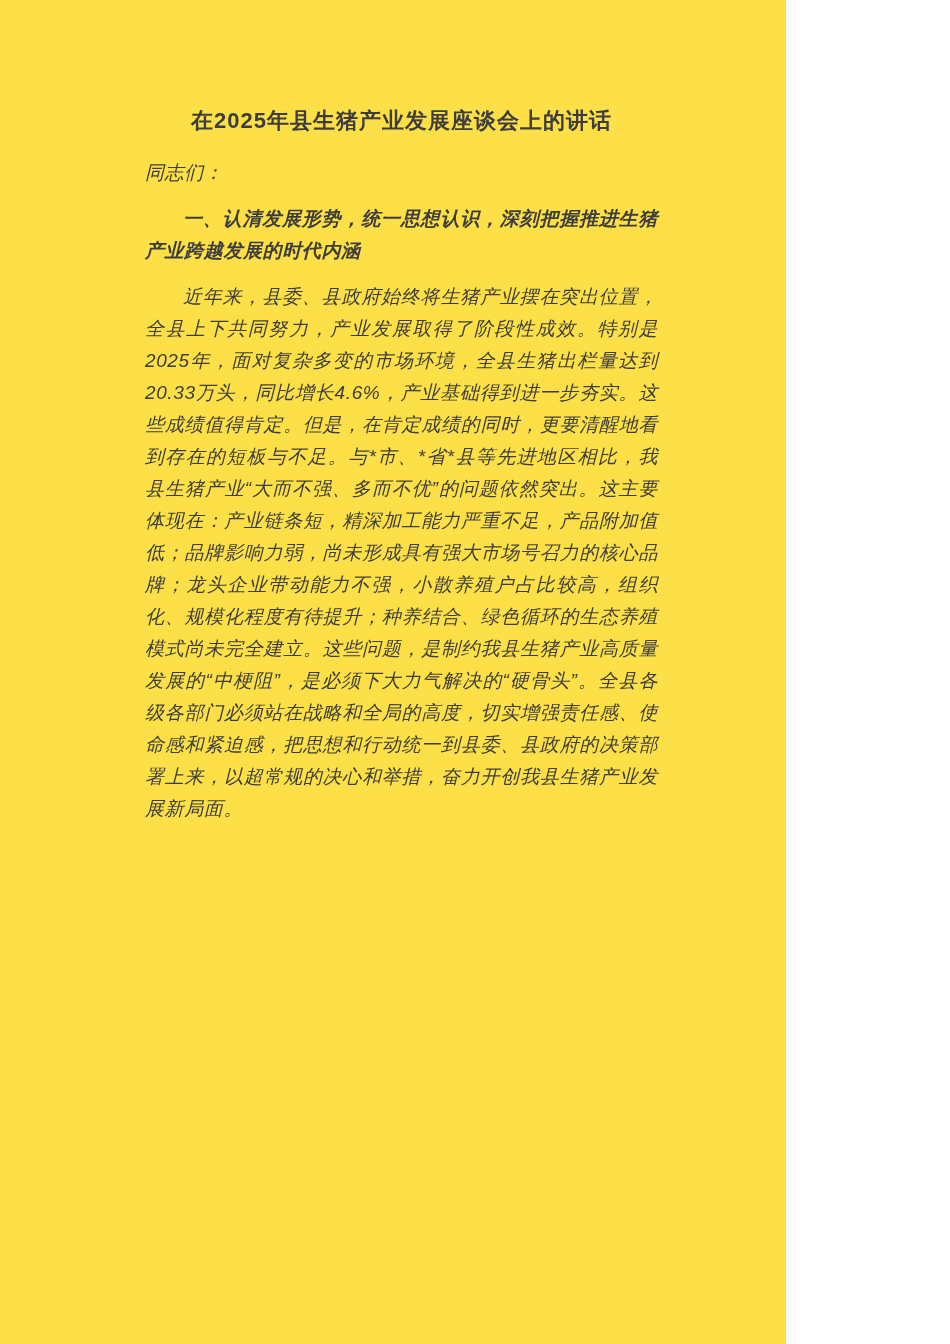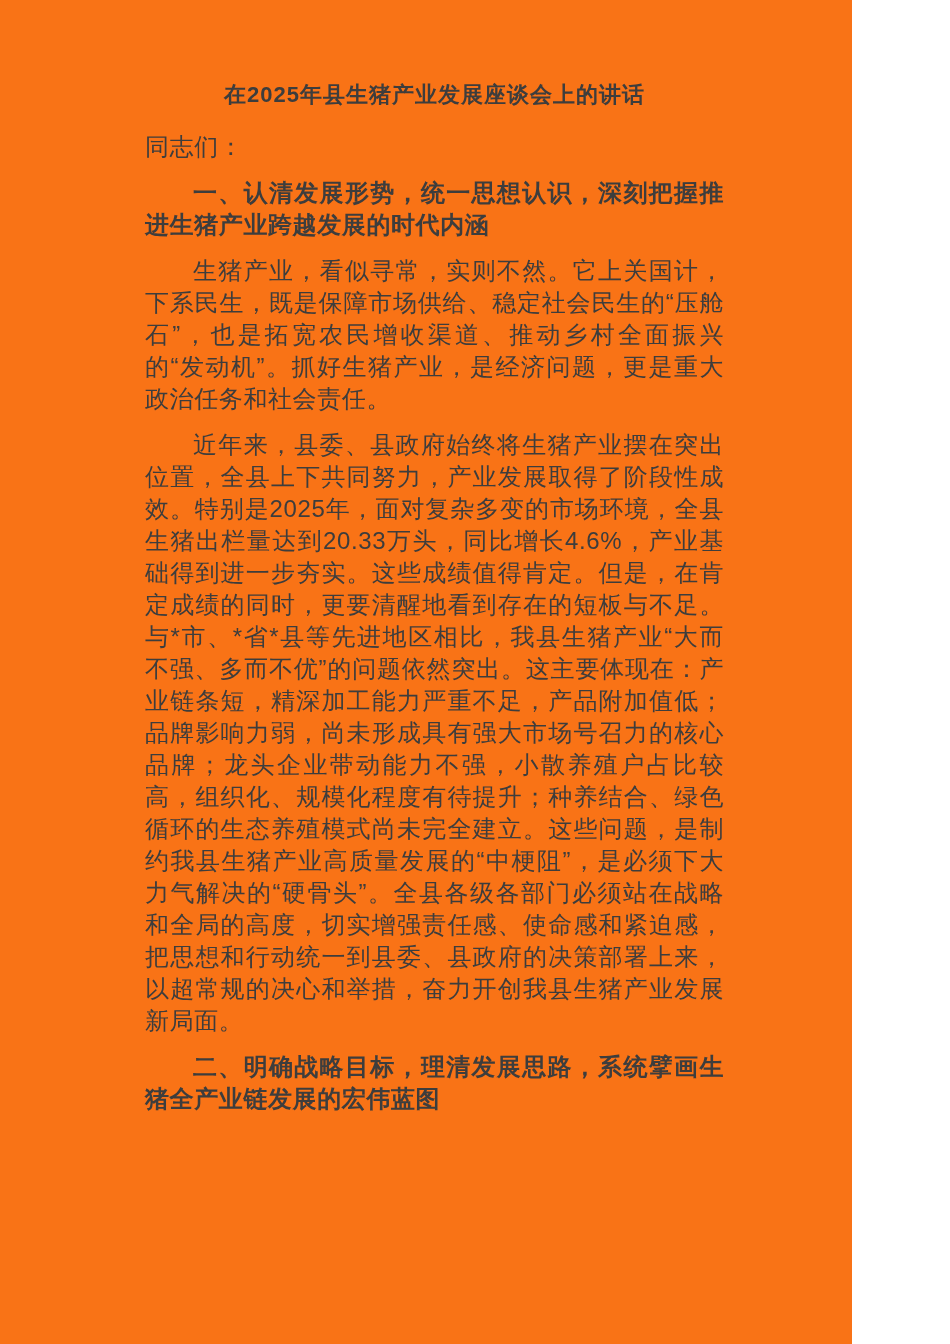--- a/index.html
+++ b/index.html
@@ -9,41 +9,42 @@
   }
   body {
     width: 950px;
     height: 1344px;
     background: #ffffff;
     font-family: "Liberation Sans", "DejaVu Sans", sans-serif;
     color: #3d3d3d;
   }
   .page {
     box-sizing: border-box;
-    width: 852px;
+    width: 786px;
     height: 1344px;
-    padding: 78px 128px 40px 145px;
+    padding: 104px 128px 40px 145px;
     overflow: hidden;
-    background: #f97316;
+    background: #fde047;
   }
   .title {
     font-size: 22px;
     font-weight: 700;
     text-align: center;
     margin: 0 0 20px 0;
     line-height: 1.5;
     letter-spacing: 1px;
   }
   .block {
-    font-size: 24px;
+    font-size: 19px;
     line-height: 32px;
     letter-spacing: 0.6px;
     text-align: justify;
     margin: 0 0 14px 0;
     font-weight: 400;
+    font-style: italic;
   }
   .salutation {
     text-indent: 0;
   }
   .para {
     text-indent: 2em;
   }
   .heading {
     text-indent: 2em;
     font-weight: 700;
@@ -53,19 +54,17 @@
 <body>
 
 <div class="page">
   <h1 class="title">在2025年县生猪产业发展座谈会上的讲话</h1>
 
   <p class="block salutation">同志们：</p>
 
 
   <h2 class="block heading">一、认清发展形势，统一思想认识，深刻把握推进生猪产业跨越发展的时代内涵</h2>
 
-  <p class="block para">生猪产业，看似寻常，实则不然。它上关国计，下系民生，既是保障市场供给、稳定社会民生的“压舱石”，也是拓宽农民增收渠道、推动乡村全面振兴的“发动机”。抓好生猪产业，是经济问题，更是重大政治任务和社会责任。</p>
 
   <p class="block para">近年来，县委、县政府始终将生猪产业摆在突出位置，全县上下共同努力，产业发展取得了阶段性成效。特别是2025年，面对复杂多变的市场环境，全县生猪出栏量达到20.33万头，同比增长4.6%，产业基础得到进一步夯实。这些成绩值得肯定。但是，在肯定成绩的同时，更要清醒地看到存在的短板与不足。与*市、*省*县等先进地区相比，我县生猪产业“大而不强、多而不优”的问题依然突出。这主要体现在：产业链条短，精深加工能力严重不足，产品附加值低；品牌影响力弱，尚未形成具有强大市场号召力的核心品牌；龙头企业带动能力不强，小散养殖户占比较高，组织化、规模化程度有待提升；种养结合、绿色循环的生态养殖模式尚未完全建立。这些问题，是制约我县生猪产业高质量发展的“中梗阻”，是必须下大力气解决的“硬骨头”。全县各级各部门必须站在战略和全局的高度，切实增强责任感、使命感和紧迫感，把思想和行动统一到县委、县政府的决策部署上来，以超常规的决心和举措，奋力开创我县生猪产业发展新局面。</p>
 
-  <h2 class="block heading">二、明确战略目标，理清发展思路，系统擘画生猪全产业链发展的宏伟蓝图</h2>
 
 </div>
 
 </body></html>

